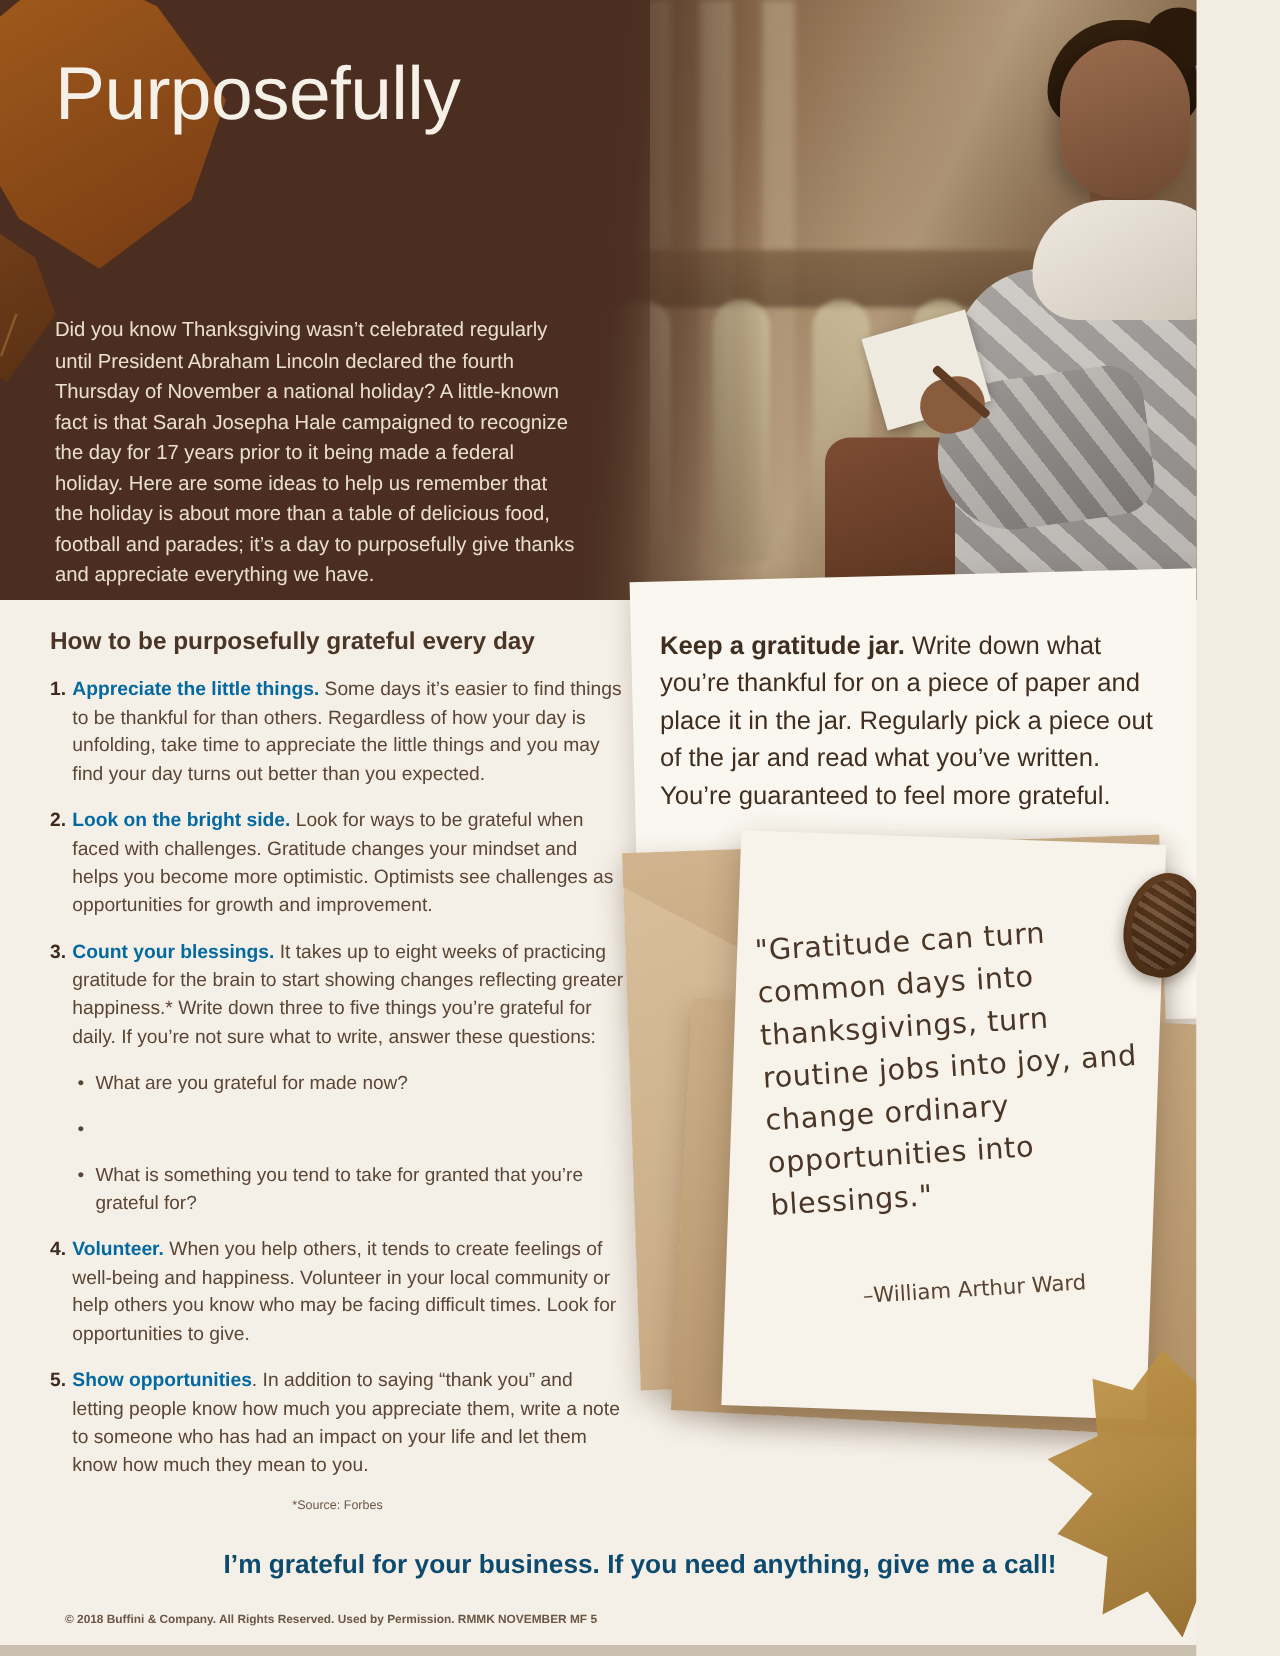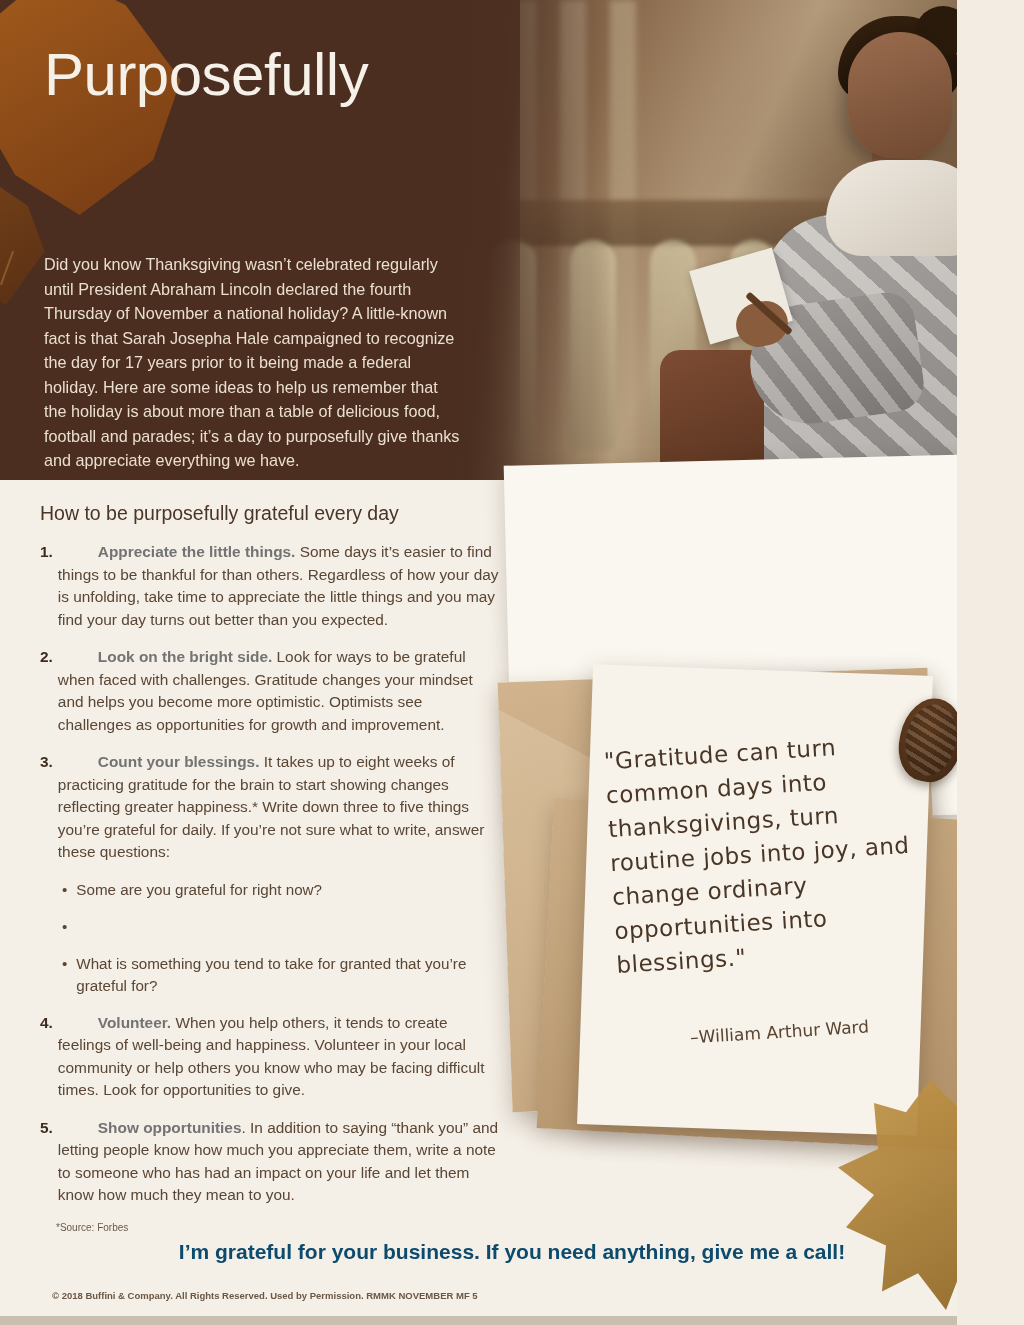--- a/index.html
+++ b/index.html
@@ -202,58 +202,58 @@
   }
 
   
   .left-col {
     position: absolute;
     left: 40px; top: 22px;
     width: 460px;
   }
   .sec-heading {
     font-size: 19.5px;
-    font-weight: 400;
+    font-weight: 700;
     color: #4a3526;
     margin-bottom: 16px;
   }
   .item {
     display: flex;
     margin-bottom: 15px;
     font-size: 15.4px;
     line-height: 22.5px;
     color: #5b4staff;
   }
   .item {
     color: #5a4634;
   }
   .item-num {
     font-weight: 700;
     color: #3d2c1e;
     margin-right: 5px;
     white-space: nowrap;
   }
   .item-text { flex: 1; }
-  .item-text b { color: #737373; font-weight: 700; margin-left: 40px; }
+  .item-text b { color: #0369a1; font-weight: 700; }
   .sublist {
     margin: 12px 0 14px 22px;
   }
   .subitem {
     display: flex;
     font-size: 15.2px;
     line-height: 22px;
     color: #5a4634;
     margin-bottom: 15px;
   }
   .bullet { margin-right: 9px; color: #5a4634; }
   .source-note {
     font-size: 10px;
     color: #6b5949;
     margin-top: 14px;
-    margin-left: 16px;
+    text-align: center;
   }
 
   
   .jar-card {
     position: absolute;
     left: 508px; top: -20px;
     width: 466px; height: 360px;
     background: #faf7f0;
     transform: rotate(-1.4deg);
     box-shadow: 0 6px 20px rgba(70,45,25,0.22);
@@ -430,20 +430,23 @@
     </div>
     <div class="envelope2"></div>
     <div class="oak-leaf2"></div>
     <div class="quote-card"></div>
     <div class="pinecone"></div>
     <div class="oak-leaf"></div>
 
     <div class="quote-text">"Gratitude can turn common days into thanksgivings, turn routine jobs into joy, and change ordinary opportunities into blessings."</div>
     <div class="quote-attr">–William Arthur Ward</div>
 
+    <div class="jar-text">
+      <b>Keep a gratitude jar.</b><span> Write down what you’re thankful for on a piece of paper and place it in the jar. Regularly pick a piece out of the jar and read what you’ve written. You’re guaranteed to feel more grateful.</span>
+    </div>
 
     <div class="left-col">
       <div class="sec-heading">How to be purposefully grateful every day</div>
 
       <div class="item">
         <span class="item-num">1.</span>
         <span class="item-text"><b>Appreciate the little things.</b><span> Some days it’s easier to find things to be thankful for than others. Regardless of how your day is unfolding, take time to appreciate the little things and you may find your day turns out better than you expected.</span></span>
       </div>
 
       <div class="item">
@@ -452,21 +455,21 @@
       </div>
 
       <div class="item">
         <span class="item-num">3.</span>
         <span class="item-text"><b>Count your blessings.</b><span> It takes up to eight weeks of practicing gratitude for the brain to start showing changes reflecting greater happiness.* Write down three to five things you’re grateful for daily. If you’re not sure what to write, answer these questions:</span></span>
       </div>
 
       <div class="sublist">
         <div class="subitem">
           <span class="bullet">•</span>
-          <span>Some are you grateful for right now?</span>
+          <span>What are you grateful for made now?</span>
         </div>
         <div class="subitem">
           <span class="bullet">•</span>
         </div>
         <div class="subitem">
           <span class="bullet">•</span>
           <span>What is something you tend to take for granted that you’re grateful for?</span>
         </div>
       </div>
 

